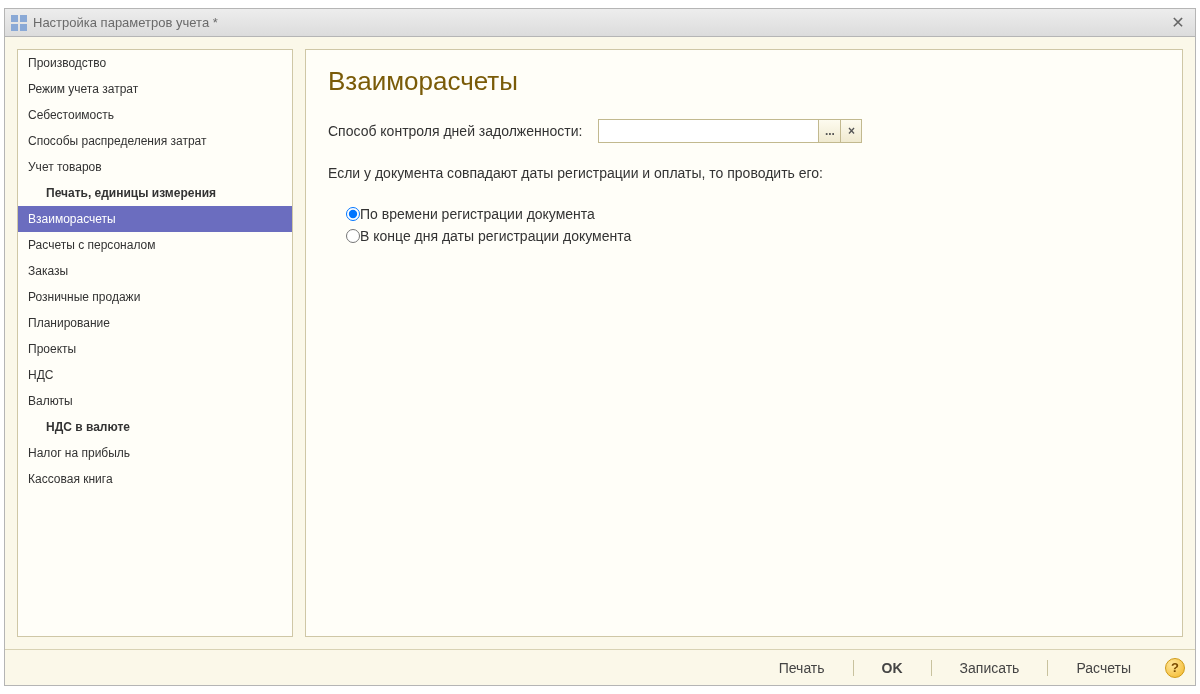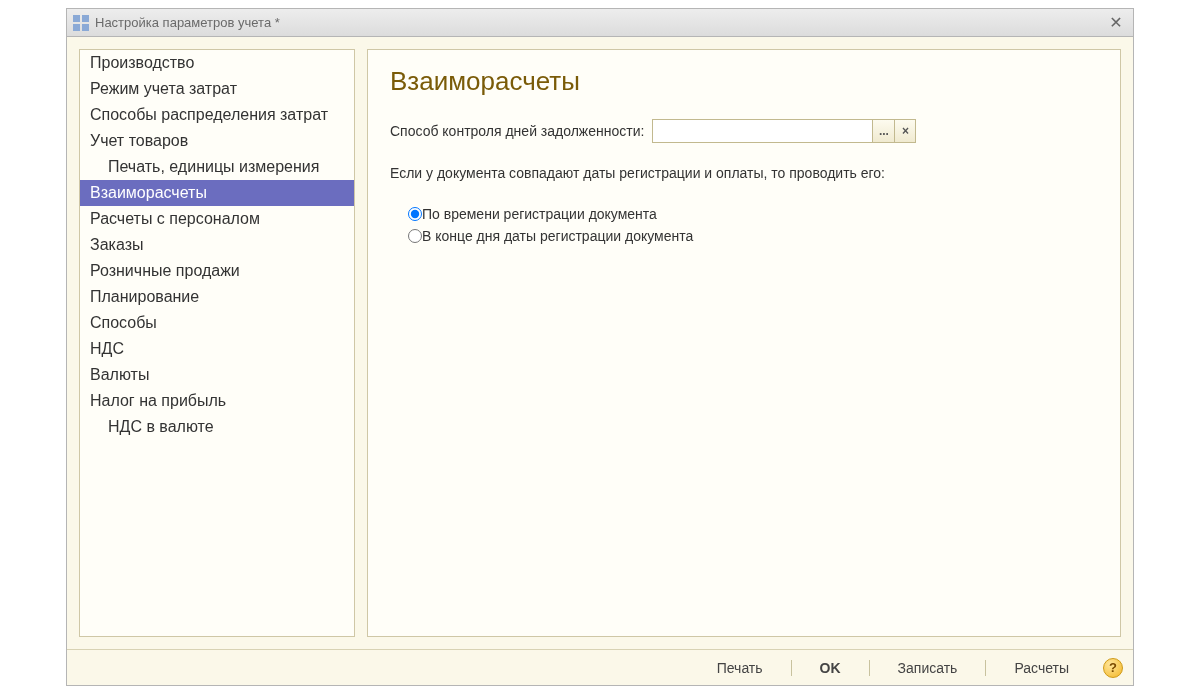--- a/index.html
+++ b/index.html
@@ -5,21 +5,21 @@
     * { box-sizing: border-box; margin: 0; padding: 0; }
     body {
       font-family: Arial, sans-serif;
       background: #ffffff;
       display: flex;
       justify-content: center;
       align-items: flex-start;
       padding-top: 8px;
     }
     .window {
-      width: 1068px;
+      width: 1192px;
       height: 678px;
       background: #fbf8e9;
       border: 1px solid #b5b5b5;
       display: flex;
       flex-direction: column;
     }
     .titlebar {
       height: 28px;
       background: linear-gradient(to bottom, #ededed, #dcdcdc);
       border-bottom: 1px solid #b5b5b5;
@@ -55,52 +55,53 @@
       flex: 1;
       display: flex;
       padding: 12px;
       gap: 12px;
     }
     .sidebar {
       width: 276px;
       background: #fffef8;
       border: 1px solid #cfc7a6;
       overflow-y: auto;
-      font-size: 16px;
+      font-size: 12px;
       color: #333;
     }
     .sidebar-item {
       padding: 4px 8px 4px 10px;
       line-height: 18px;
       cursor: pointer;
       white-space: nowrap;
     }
     .sidebar-item.indent {
       padding-left: 28px;
+      font-weight: bold;
     }
     .sidebar-item.selected {
       background: #6b6dbf;
       color: #fff;
     }
     .main {
       flex: 1;
       background: #fffef8;
       border: 1px solid #cfc7a6;
       padding: 16px 22px;
     }
     .main h1 {
       font-size: 26px;
       font-weight: normal;
       color: #7a5b08;
       margin-bottom: 22px;
     }
     .form-row {
       display: flex;
       align-items: center;
-      gap: 8px;
+      gap: 16px;
       font-size: 14px;
       color: #333;
       margin-bottom: 22px;
     }
     .input-combo {
       display: flex;
       align-items: stretch;
     }
     .input-combo input {
       width: 220px;
@@ -189,33 +190,35 @@
   <div class="titlebar">
     <span class="titlebar-icon"></span>
     <span>Настройка параметров учета *</span>
     <span class="titlebar-close">✕</span>
   </div>
 
   <div class="content">
     <div class="sidebar" id="sidebar">
         <div class="sidebar-item">Производство</div>
         <div class="sidebar-item">Режим учета затрат</div>
+        <div class="sidebar-item">Себестоимость</div>
         <div class="sidebar-item">Способы распределения затрат</div>
         <div class="sidebar-item">Учет товаров</div>
         <div class="sidebar-item indent">Печать, единицы измерения</div>
         <div class="sidebar-item selected">Взаиморасчеты</div>
         <div class="sidebar-item">Расчеты с персоналом</div>
         <div class="sidebar-item">Заказы</div>
         <div class="sidebar-item">Розничные продажи</div>
         <div class="sidebar-item">Планирование</div>
-        <div class="sidebar-item">Способы</div>
+        <div class="sidebar-item">Проекты</div>
         <div class="sidebar-item">НДС</div>
         <div class="sidebar-item">Валюты</div>
+        <div class="sidebar-item indent">НДС в валюте</div>
         <div class="sidebar-item">Налог на прибыль</div>
-        <div class="sidebar-item indent">НДС в валюте</div>
+        <div class="sidebar-item">Кассовая книга</div>
       </div>
 
     <div class="main">
       <h1>Взаиморасчеты</h1>
 
       <div class="form-row">
         <span>Способ контроля дней задолженности:</span>
         <div class="input-combo">
           <input type="text" value="" style="">
           <div class="combo-btn">...</div>

